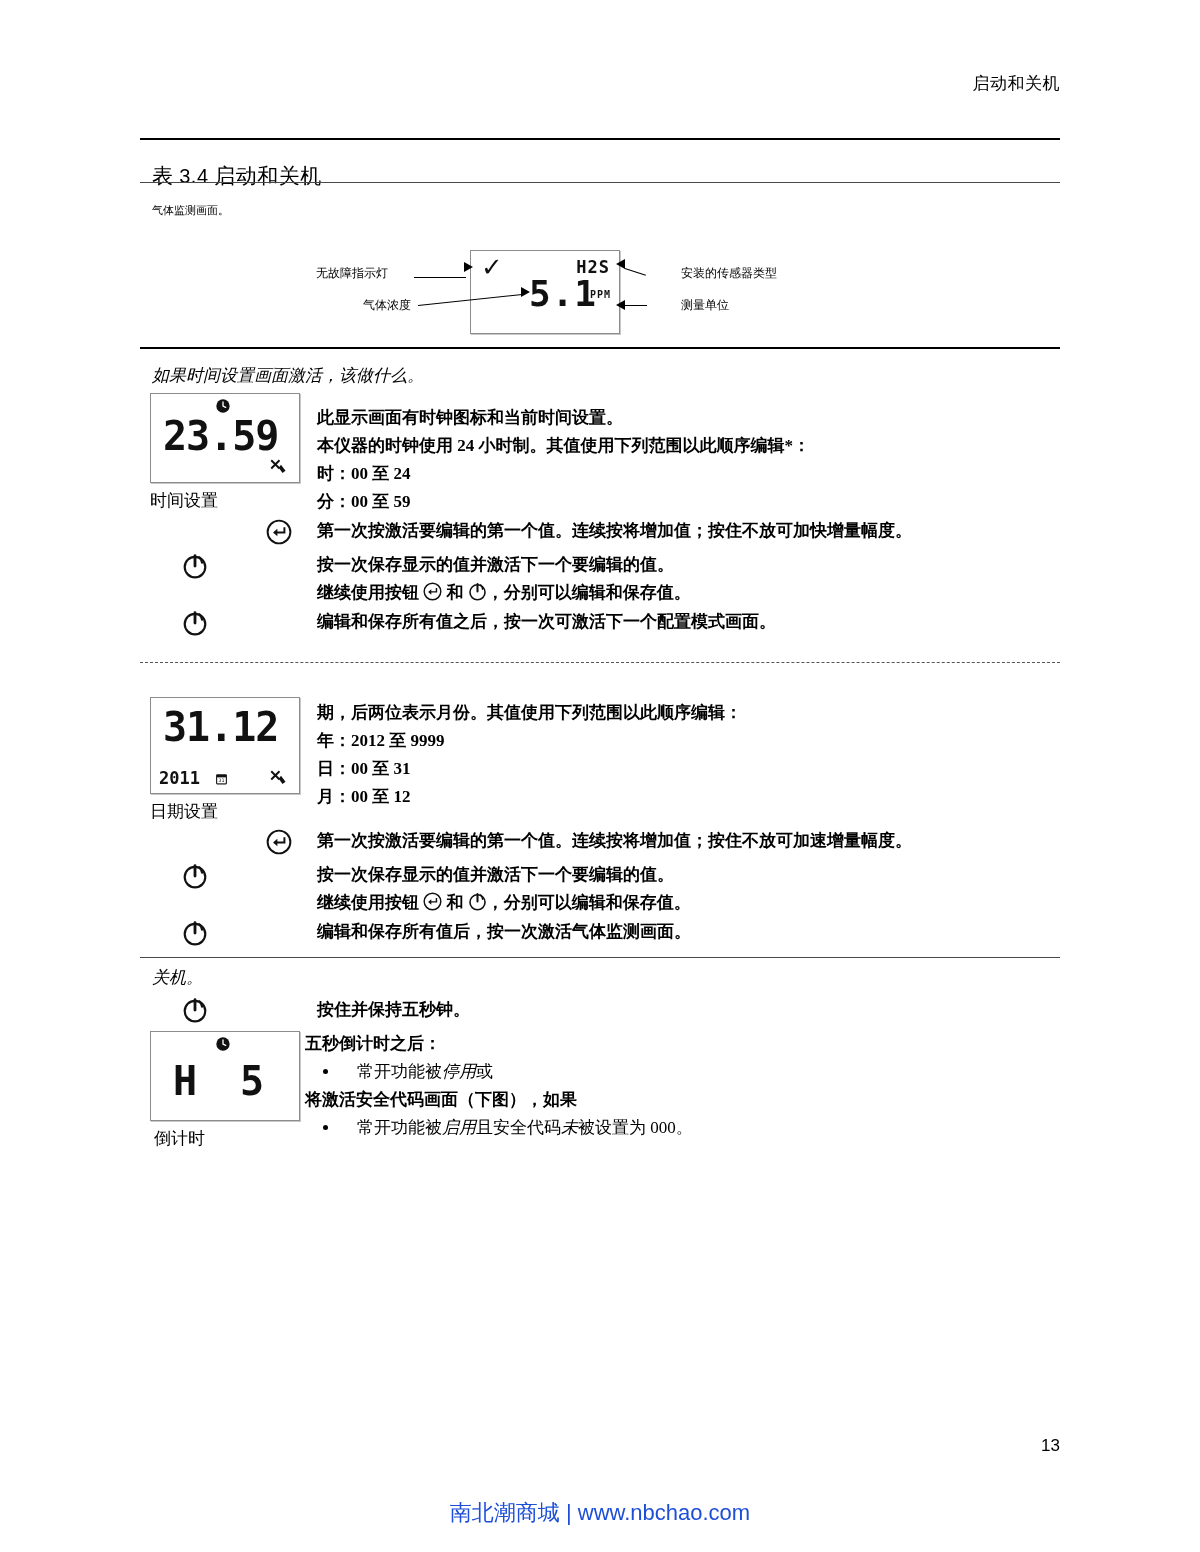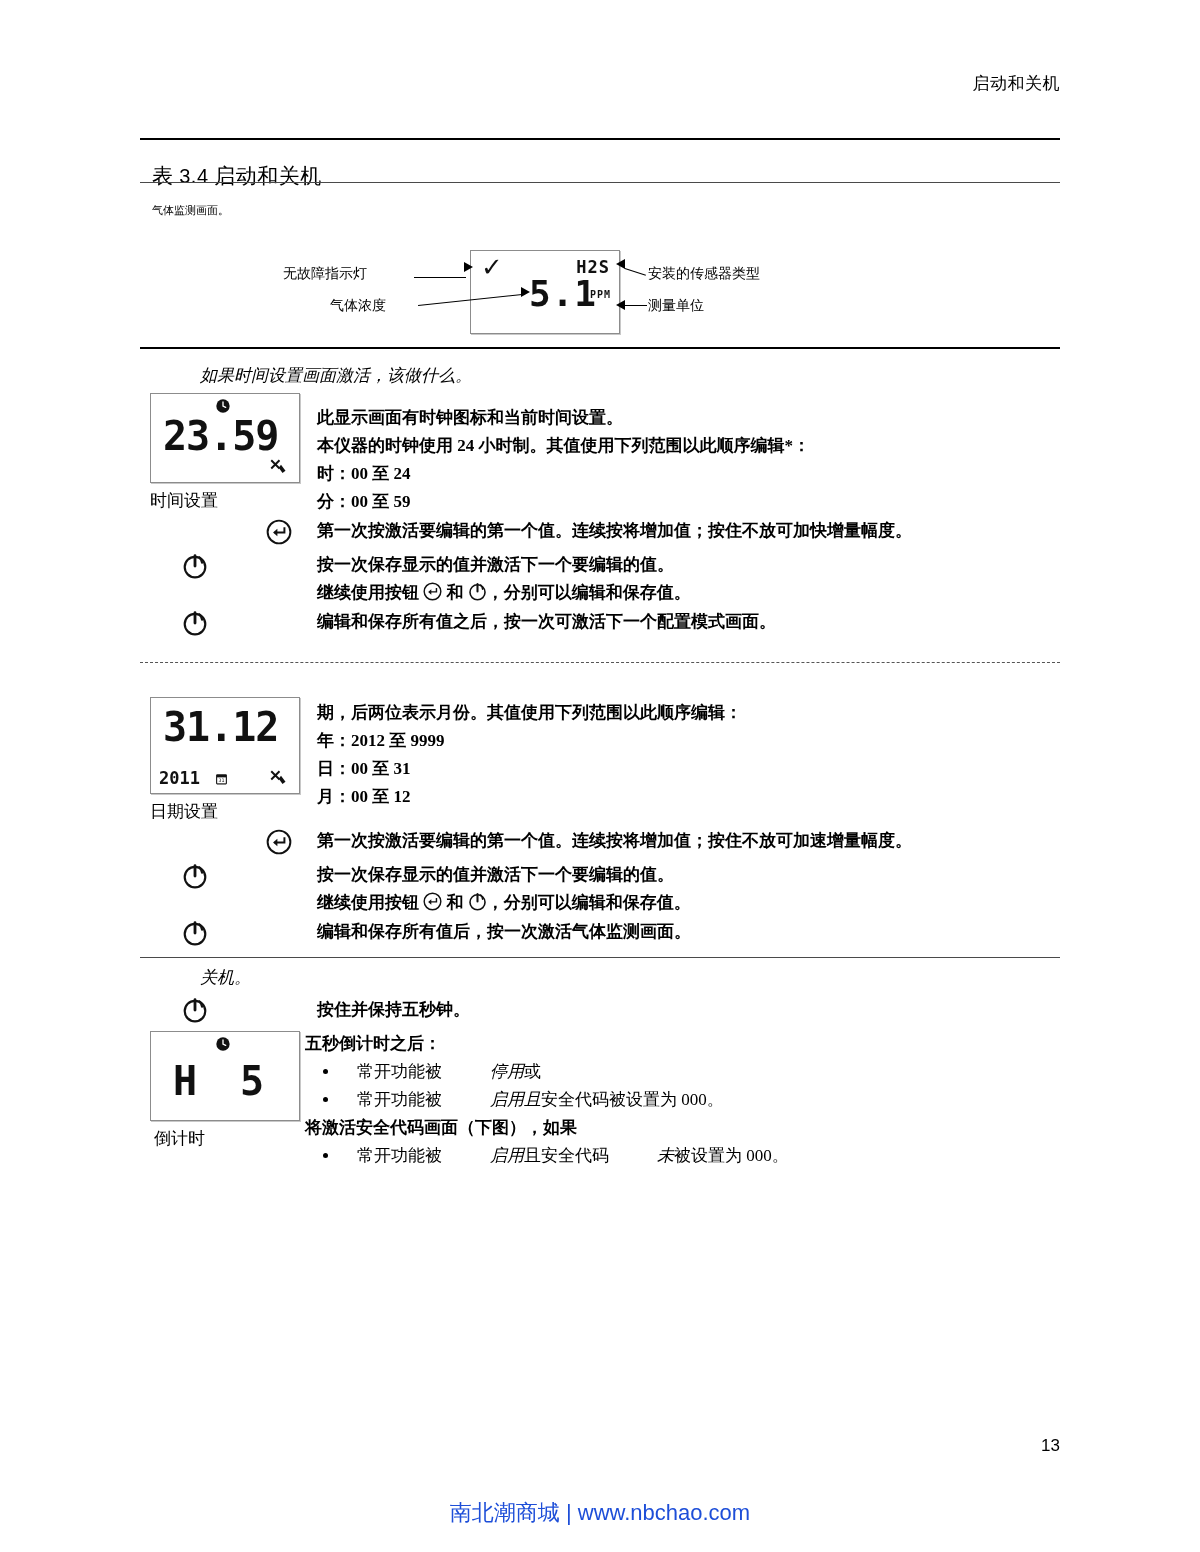--- a/index.html
+++ b/index.html
@@ -65,21 +65,21 @@
   }
   .table-caption .num { font-family: "Liberation Sans", sans-serif; font-size: 20px; }
 
   
   .intro-line {
     position: absolute;
     left: 152px;
     top: 203px;
     font-size: 11px;
   }
-  .ital { font-style: italic; margin-left: 48px; }
+  .ital { font-style: italic; }
 
   
   .lcd {
     position: absolute;
     border: 1px solid #8c8c8c;
     background: #ffffff;
     box-shadow: 1px 1px 0 #c8c8c8;
   }
   .lcd-inner { position: relative; width: 100%; height: 100%; }
 
@@ -94,22 +94,23 @@
   .checkmark {
     position: absolute;
     font-size: 26px;
     line-height: 1;
     color: #111;
   }
 
   
   .callout-label {
     position: absolute;
-    font-size: 14px;
+    font-size: 12px;
     white-space: nowrap;
+    margin-left: 33px;
   }
   .leader {
     position: absolute;
     height: 1px;
     background: #000;
     transform-origin: 0 0;
   }
   .arrow-r {
     position: absolute;
     width: 0; height: 0;
@@ -393,24 +394,20 @@
     </div>
   </div>
   <div class="lcd-caption" style="left:154px; top:1127px;">倒计时</div>
 
   <div class="tblock" style="left:305px; top:1030px; width:742px;">
     <p>五秒倒计时之后：</p>
     <div class="bullet-row">
       <span class="bullet-dot"></span>
       <span>常开功能被</span><span class="ital">停用</span><span>或</span>
     </div>
-    <div class="bullet-row">
-      <span class="bullet-dot"></span>
-      <span>常开功能被</span><span class="ital">启用且</span><span>安全代码被设置为 000。</span>
-    </div>
     <p>将激活安全代码画面（下图），如果</p>
     <div class="bullet-row">
       <span class="bullet-dot"></span>
       <span>常开功能被</span><span class="ital">启用</span><span>且安全代码</span><span class="ital">未</span><span>被设置为 000。</span>
     </div>
   </div>
 
   <div class="page-number">13</div>
   <div class="watermark">南北潮商城 | www.nbchao.com</div>
 

